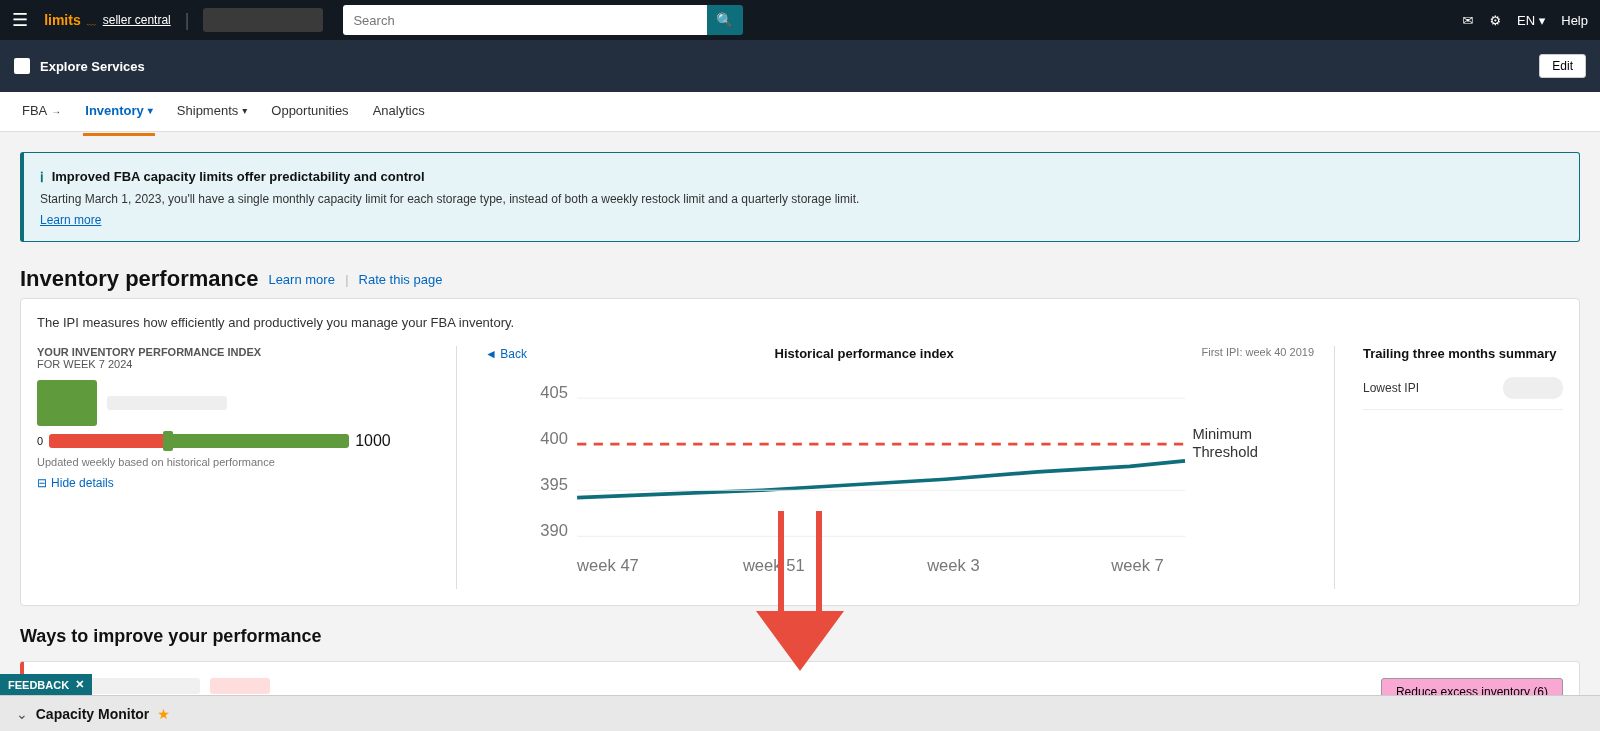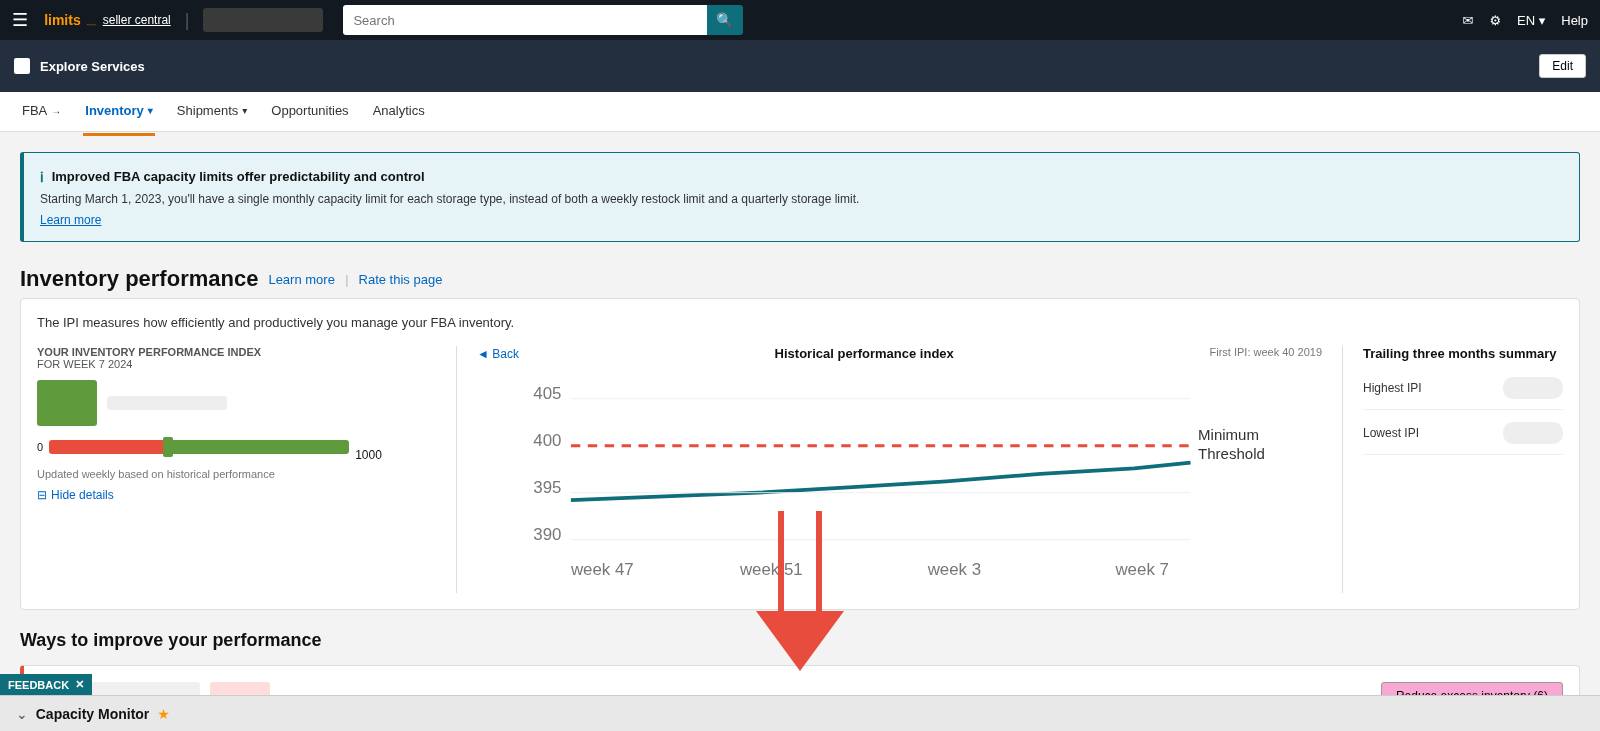--- a/index.html
+++ b/index.html
@@ -155,21 +155,21 @@
     .card {
       background: #fff;
       border: 1px solid #ddd;
       border-radius: 4px;
       padding: 16px;
       margin-bottom: 20px;
     }
     .ipi-description { font-size: 13px; color: #333; margin-bottom: 16px; }
 
     
-    .ipi-section { display: flex; gap: 0; }
+    .ipi-section { display: flex; gap: 8px; }
     .ipi-left {
       flex: 0 0 420px;
       border-right: 1px solid #ddd;
       padding-right: 20px;
     }
     .ipi-label { font-size: 11px; font-weight: bold; color: #555; text-transform: uppercase; }
     .ipi-week { font-size: 11px; color: #555; margin-bottom: 10px; }
     .ipi-score-row { display: flex; align-items: center; gap: 10px; margin-bottom: 6px; }
     .ipi-score-box {
       background: #5f9a3c;
@@ -364,21 +364,21 @@
           <div class="ipi-score-box" style="background:#5f9a3c;width:60px;height:46px;"></div>
           <div style="background:#eee;width:120px;height:14px;border-radius:3px;"></div>
         </div>
         <div class="ipi-bar-container">
           <div style="display:flex;align-items:center;gap:6px;">
             <span style="font-size:11px;">0</span>
             <div style="position:relative;width:300px;">
               <div style="height:14px;background:linear-gradient(to right,#e74c3c 0%,#e74c3c 38%,#5f9a3c 38%,#5f9a3c 100%);border-radius:3px;"></div>
               <div style="position:absolute;top:-3px;left:38%;width:10px;height:20px;background:#5f9a3c;border-radius:2px;"></div>
             </div>
-            <span style="font-size:12px;margin-top:16px;">1000</span>
+            <span style="font-size:16px;">1000</span>
           </div>
         </div>
         <div class="ipi-update-text">Updated weekly based on historical performance</div>
         <div class="hide-details-link">
           <span>⊟</span>
           <span>Hide details</span>
         </div>
       </div>
 
       <div class="ipi-center">
@@ -410,24 +410,20 @@
           <text x="340" y="112" font-size="9" fill="#777">week 7</text>
 
           <line x1="50" y1="18" x2="380" y2="18" stroke="#eee" stroke-width="0.5"></line>
           <line x1="50" y1="68" x2="380" y2="68" stroke="#eee" stroke-width="0.5"></line>
           <line x1="50" y1="93" x2="380" y2="93" stroke="#eee" stroke-width="0.5"></line>
         </svg>
       </div>
 
       <div class="ipi-right">
         <div class="trailing-title">Trailing three months summary</div>
-        <div class="trailing-row">
-          <span class="trailing-label">Highest IPI</span>
-          <div class="trailing-value"></div>
-        </div>
         <div class="trailing-row">
           <span class="trailing-label">Lowest IPI</span>
           <div class="trailing-value"></div>
         </div>
       </div>
     </div>
   </div>
 
   <div class="improve-section-title">Ways to improve your performance</div>
   <div class="improve-card">

